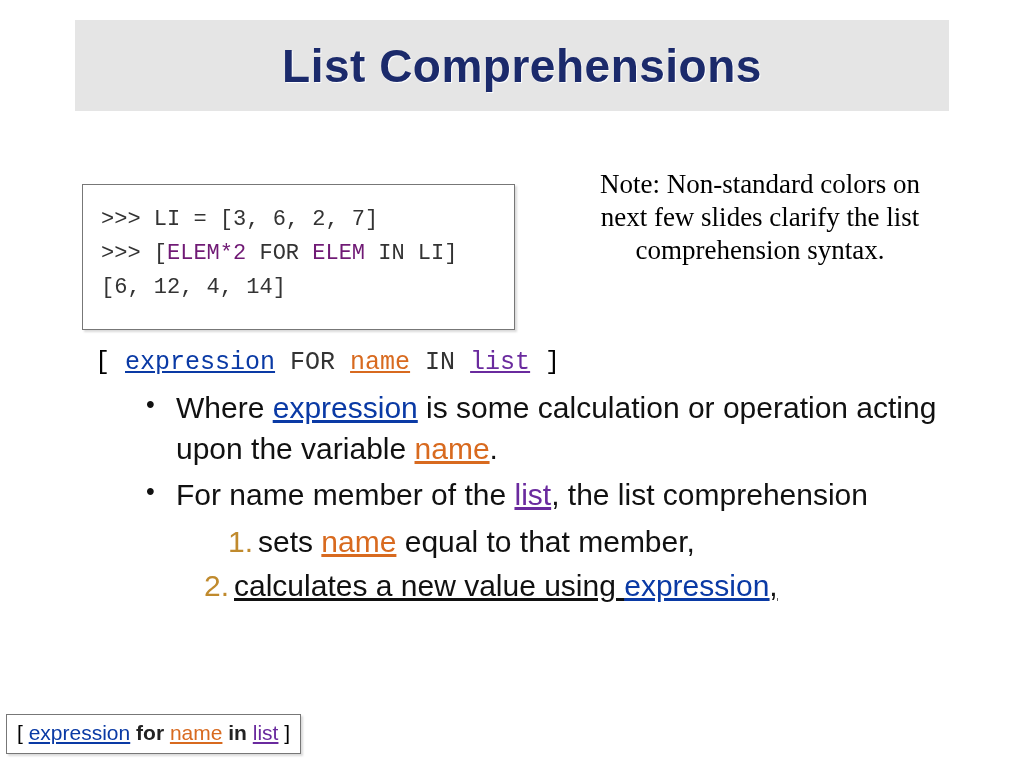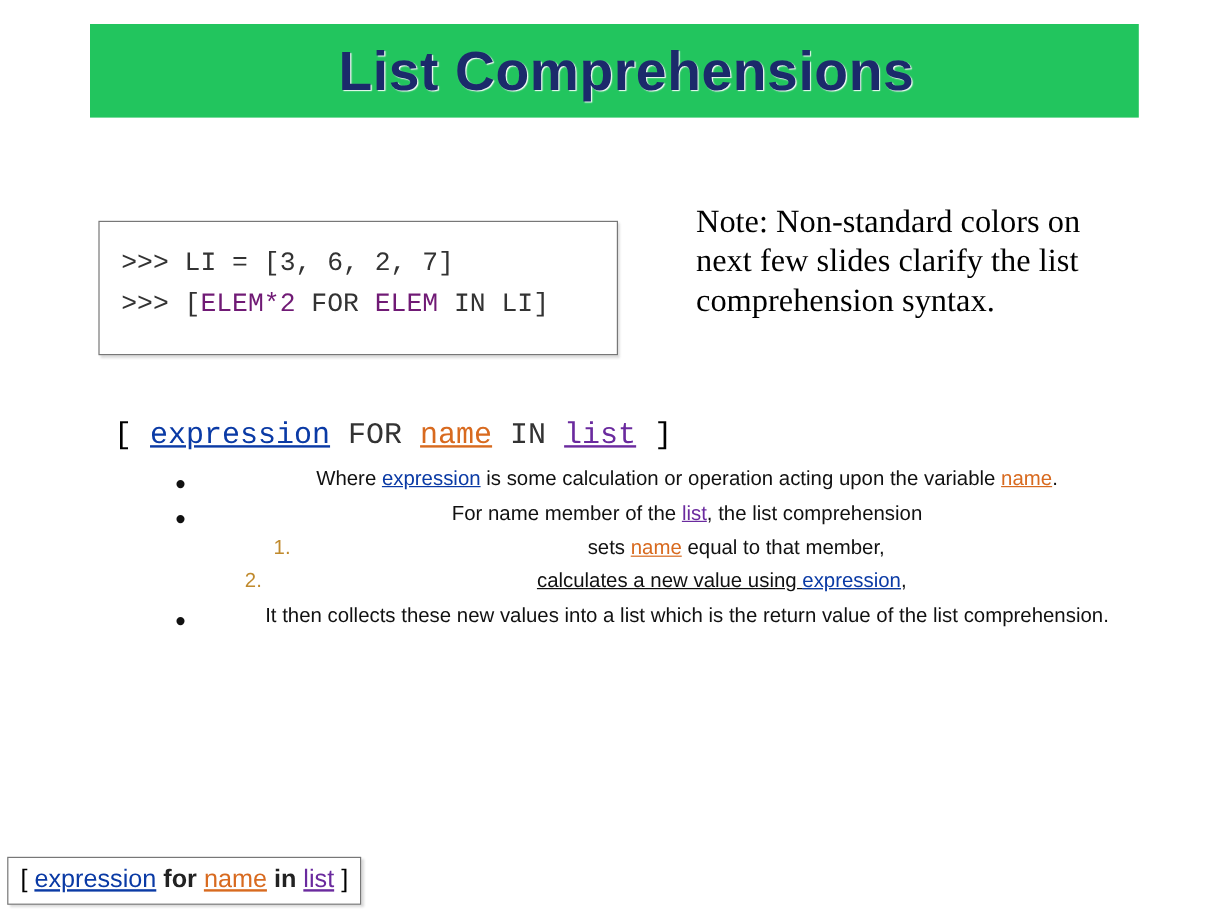--- a/index.html
+++ b/index.html
@@ -10,22 +10,22 @@
     background: #ffffff;
     font-family: Arial, Helvetica, sans-serif;
     overflow: hidden;
     position: relative;
   }
   .title-bar {
     position: absolute;
     top: 20px;
     left: 75px;
     right: 75px;
-    height: 78px;
-    background: #22c55e;
+    height: 91px;
+    background: #e5e5e5;
     display: flex;
     align-items: center;
     justify-content: center;
     padding-left: 20px;
   }
   .title-bar h1 {
     margin: 0;
     font-family: Arial, Helvetica, sans-serif;
     font-size: 46px;
     font-weight: bold;
@@ -52,43 +52,43 @@
   .code-box .code-line { white-space: pre; }
   .note {
     position: absolute;
     top: 168px;
     left: 580px;
     width: 360px;
     font-family: "Times New Roman", Times, serif;
     font-size: 27px;
     line-height: 1.22;
     color: #000;
+    text-align: center;
   }
   .syntax-line {
     position: absolute;
     top: 348px;
     left: 95px;
     font-family: "Courier New", Courier, monospace;
     font-size: 25px;
     color: #000;
   }
   .syntax-line .expr, .footer .expr { color: #0a3aa5; text-decoration: underline; }
   .syntax-line .kw,   .footer .kw   { color: #333; }
   .syntax-line .nm,   .footer .nm   { color: #d86a1f; text-decoration: underline; }
   .syntax-line .lst,  .footer .lst  { color: #6a2a9e; text-decoration: underline; }
   .body-list {
     position: absolute;
     top: 388px;
     left: 128px;
     right: 55px;
     font-family: Arial, Helvetica, sans-serif;
-    font-size: 17px;
+    font-size: 30px;
     line-height: 1.35;
     color: #111;
-    text-align: center;
   }
   .body-list ul { margin: 0; padding: 0; list-style: none; }
   .body-list > ul > li {
     position: relative;
     padding-left: 48px;
     margin-bottom: 6px;
   }
   .body-list > ul > li::before {
     content: "•";
     position: absolute;
@@ -133,20 +133,21 @@
 </head>
 <body>
 
 <div class="title-bar">
   <h1>List Comprehensions</h1>
 </div>
 
 <div class="code-box">
   <div class="code-line">&gt;&gt;&gt; LI = [3, 6, 2, 7]</div>
   <div class="code-line"><span>&gt;&gt;&gt; [</span><span class="expr">ELEM*2</span><span> FOR </span><span class="name">ELEM</span><span> IN LI]</span></div>
+  <div class="code-line">[6, 12, 4, 14]</div>
 </div>
 
 <div class="note">Note: Non-standard colors on next few slides clarify the list comprehension syntax.</div>
 
 <div class="syntax-line">
   <span>[ </span><span class="expr">expression</span><span class="kw"> FOR </span><span class="nm">name</span><span class="kw"> IN </span><span class="lst">list</span><span> ]</span>
 </div>
 
 <div class="body-list">
   <ul>
@@ -157,19 +158,18 @@
       <span>For name member of the </span><span class="lst">list</span><span>, the list comprehension</span>
       <ol>
         <li>
           <span>sets </span><span class="nm">name</span><span> equal to that member,</span>
         </li>
         <li>
           <span>calculates a new value using </span><span class="expr">expression</span><span>,</span>
         </li>
       </ol>
     </li>
-    <li>It then collects these new values into a list which is the return value of the list comprehension.</li>
   </ul>
 </div>
 
 <div class="footer">
   <span>[ </span><span class="expr">expression</span><span class="kw"> for </span><span class="nm">name</span><span class="kw"> in </span><span class="lst">list</span><span> ]</span>
 </div>
 
 </body></html>

